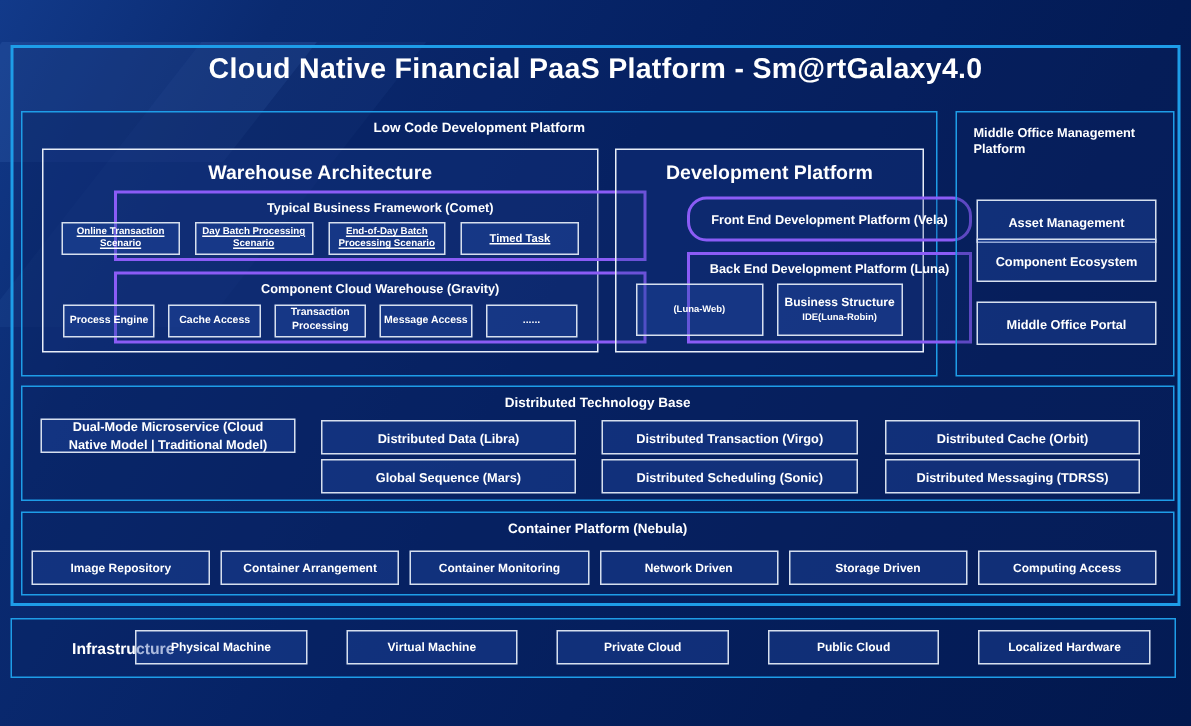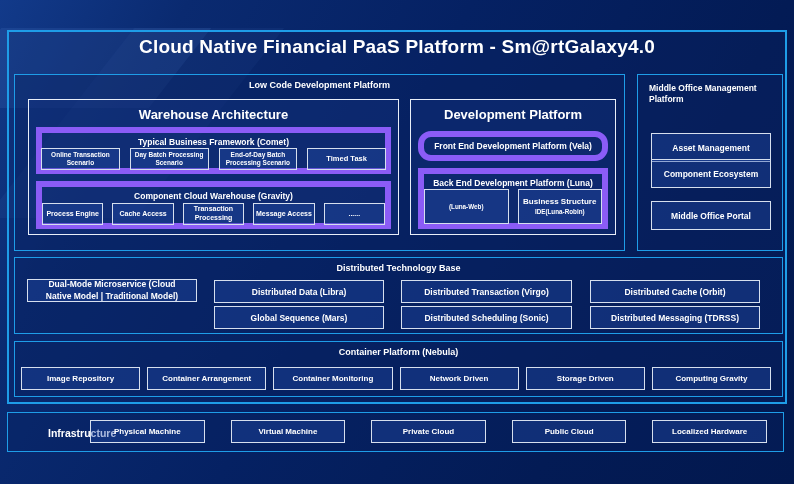--- a/index.html
+++ b/index.html
@@ -43,29 +43,30 @@
 
   .white-box {
     border: 1.5px solid #e8eef8;
     background: rgba(24, 56, 140, 0.28);
   }
   .op-arch  { left: 28px;  top: 99px; width: 371px; height: 136px; }
   .dev-plat { left: 410px; top: 99px; width: 206px; height: 136px; }
   .big-title { text-align: center; font-size: 13px; padding-top: 7px; }
 
   .sub-box {
-    border: 6px solid #8b5cf6;
+    border: 2px solid #8b5cf6;
     background: rgba(20, 48, 120, 0.25);
+    margin-left: 40px;
   }
   .typical { left: 36px; top: 127px; width: 355px; height: 47px; }
   .gravity { left: 36px; top: 181px; width: 355px; height: 48px; }
   .sub-label { text-align: center; font-size: 8.5px; padding-top: 4px; }
 
   .row { display: flex; position: absolute; }
-  .comet-row   { left: 41px; top: 148px; width: 345px; height: 22px; gap: 10px; }
+  .comet-row   { left: 41px; top: 148px; width: 345px; height: 22px; gap: 10px; text-decoration: underline; }
   .gravity-row { left: 42px; top: 203px; width: 343px; height: 22px; gap: 9px; }
 
   .leaf {
     border: 1px solid #d6dfee;
     background: rgba(38, 76, 168, 0.38);
     display: flex; flex-direction: column; align-items: center; justify-content: center;
     text-align: center; flex: 1; line-height: 1.25;
   }
   .fs65 { font-size: 6.5px; }
   .fs7  { font-size: 7px; }
@@ -173,21 +174,21 @@
 
 <div class="abs section cont-plat">
   <div class="sec-label">Container Platform (Nebula)</div>
 </div>
 <div class="row cont-row">
   <div class="leaf fs8">Image Repository</div>
   <div class="leaf fs8">Container Arrangement</div>
   <div class="leaf fs8">Container Monitoring</div>
   <div class="leaf fs8">Network Driven</div>
   <div class="leaf fs8">Storage Driven</div>
-  <div class="leaf fs8">Computing Gravity</div>
+  <div class="leaf fs8">Computing Access</div>
 </div>
 
 <div class="abs section infra">
   <div class="infra-label">Infrastructure</div>
 </div>
 <div class="row infra-row">
   <div class="leaf fs8">Physical Machine</div>
   <div class="leaf fs8">Virtual Machine</div>
   <div class="leaf fs8">Private Cloud</div>
   <div class="leaf fs8">Public Cloud</div>

